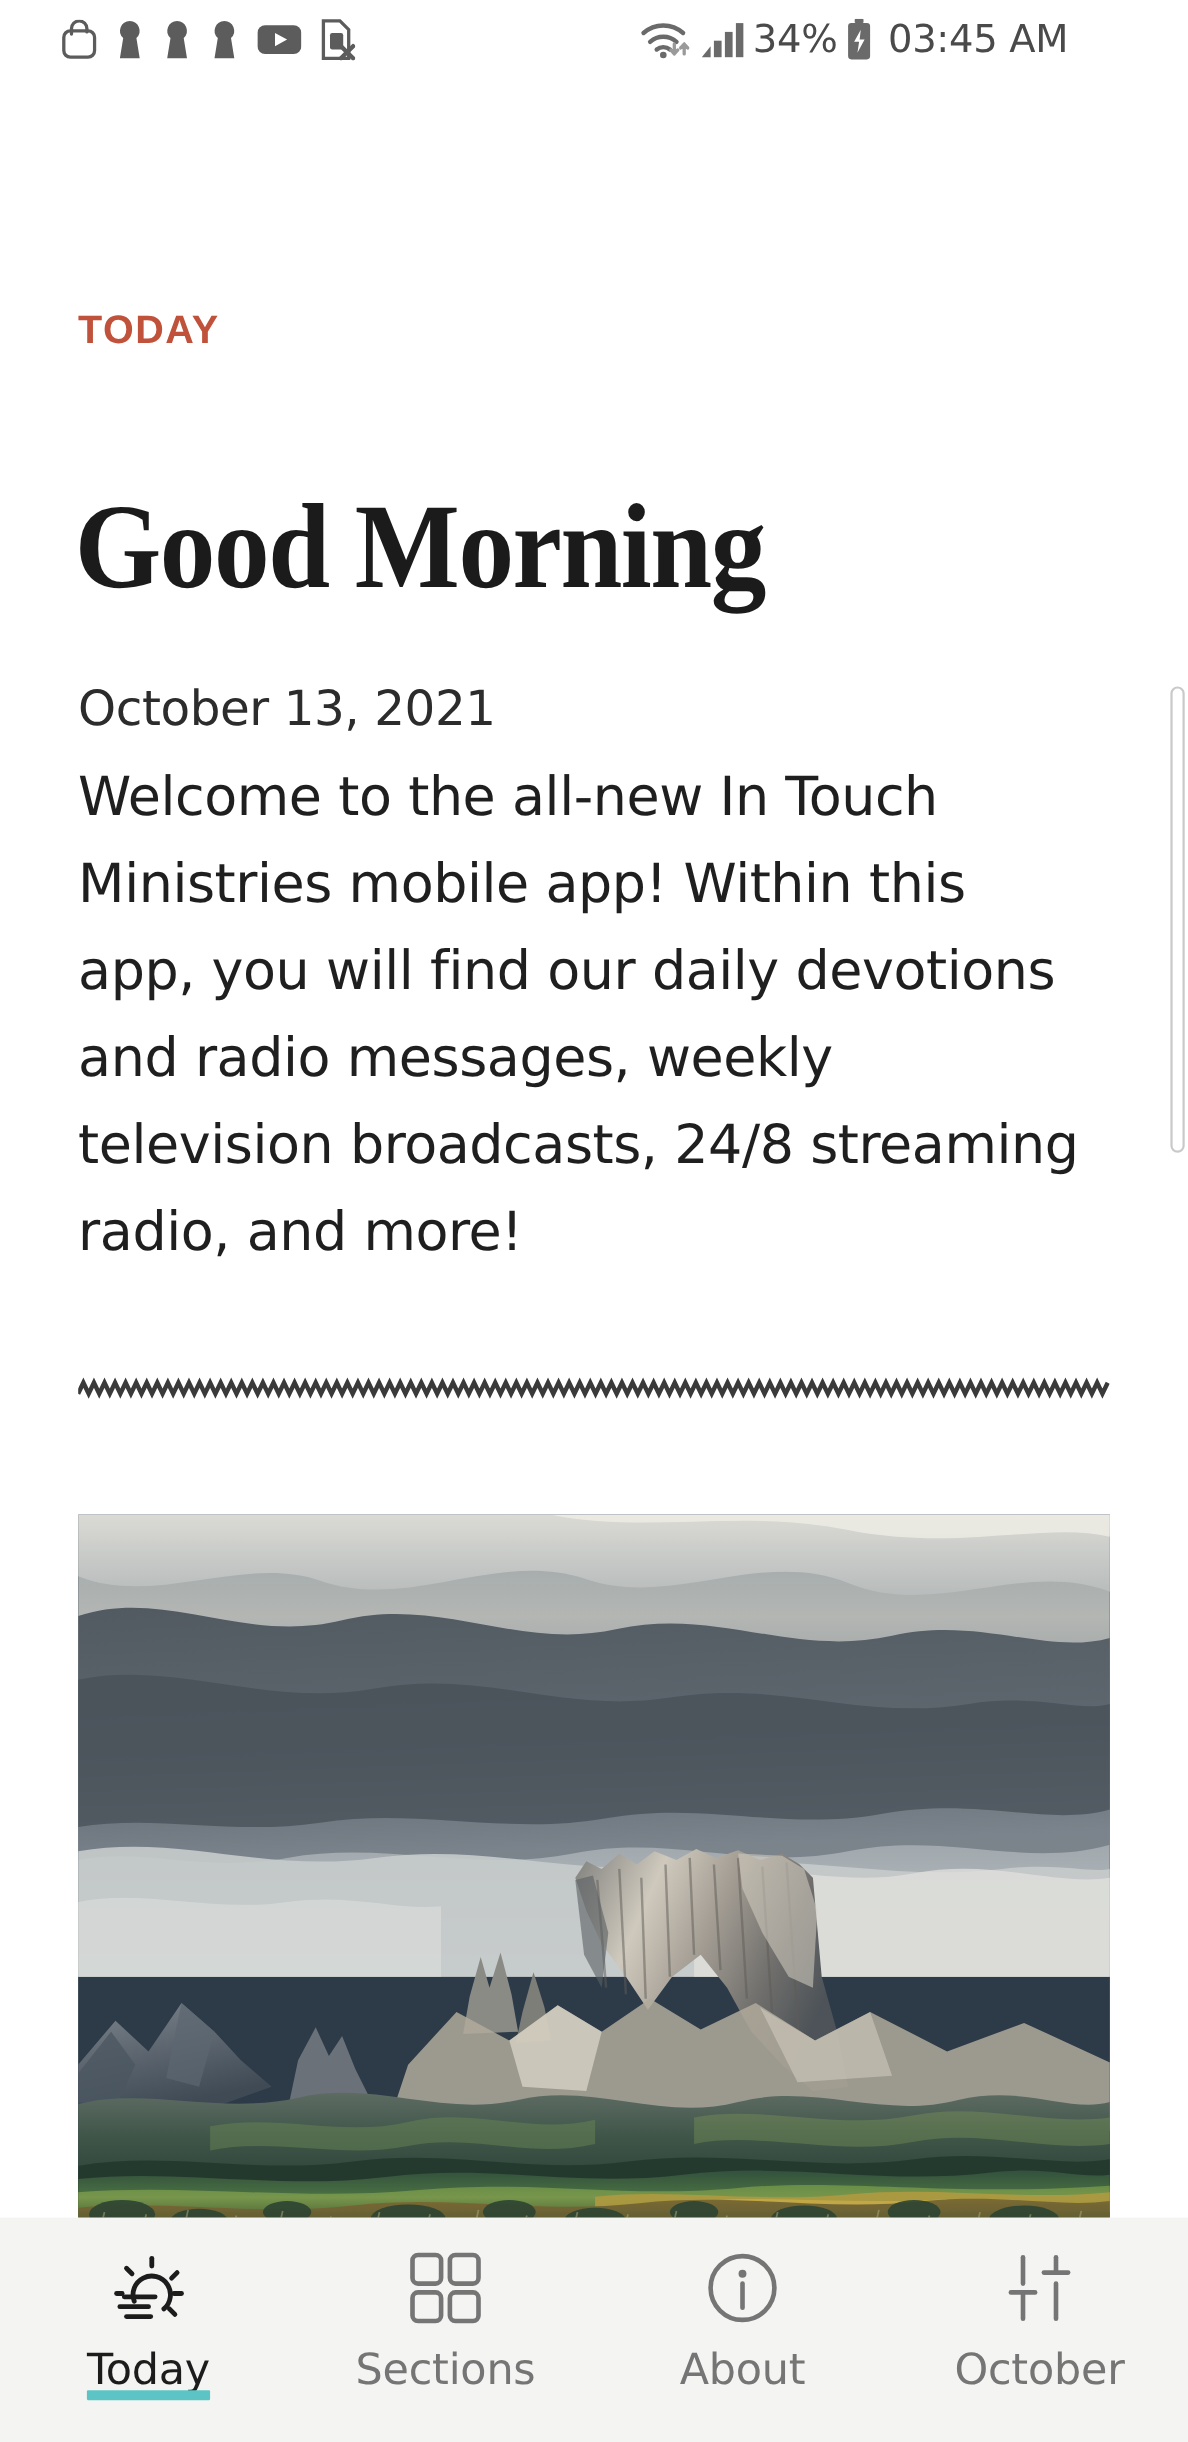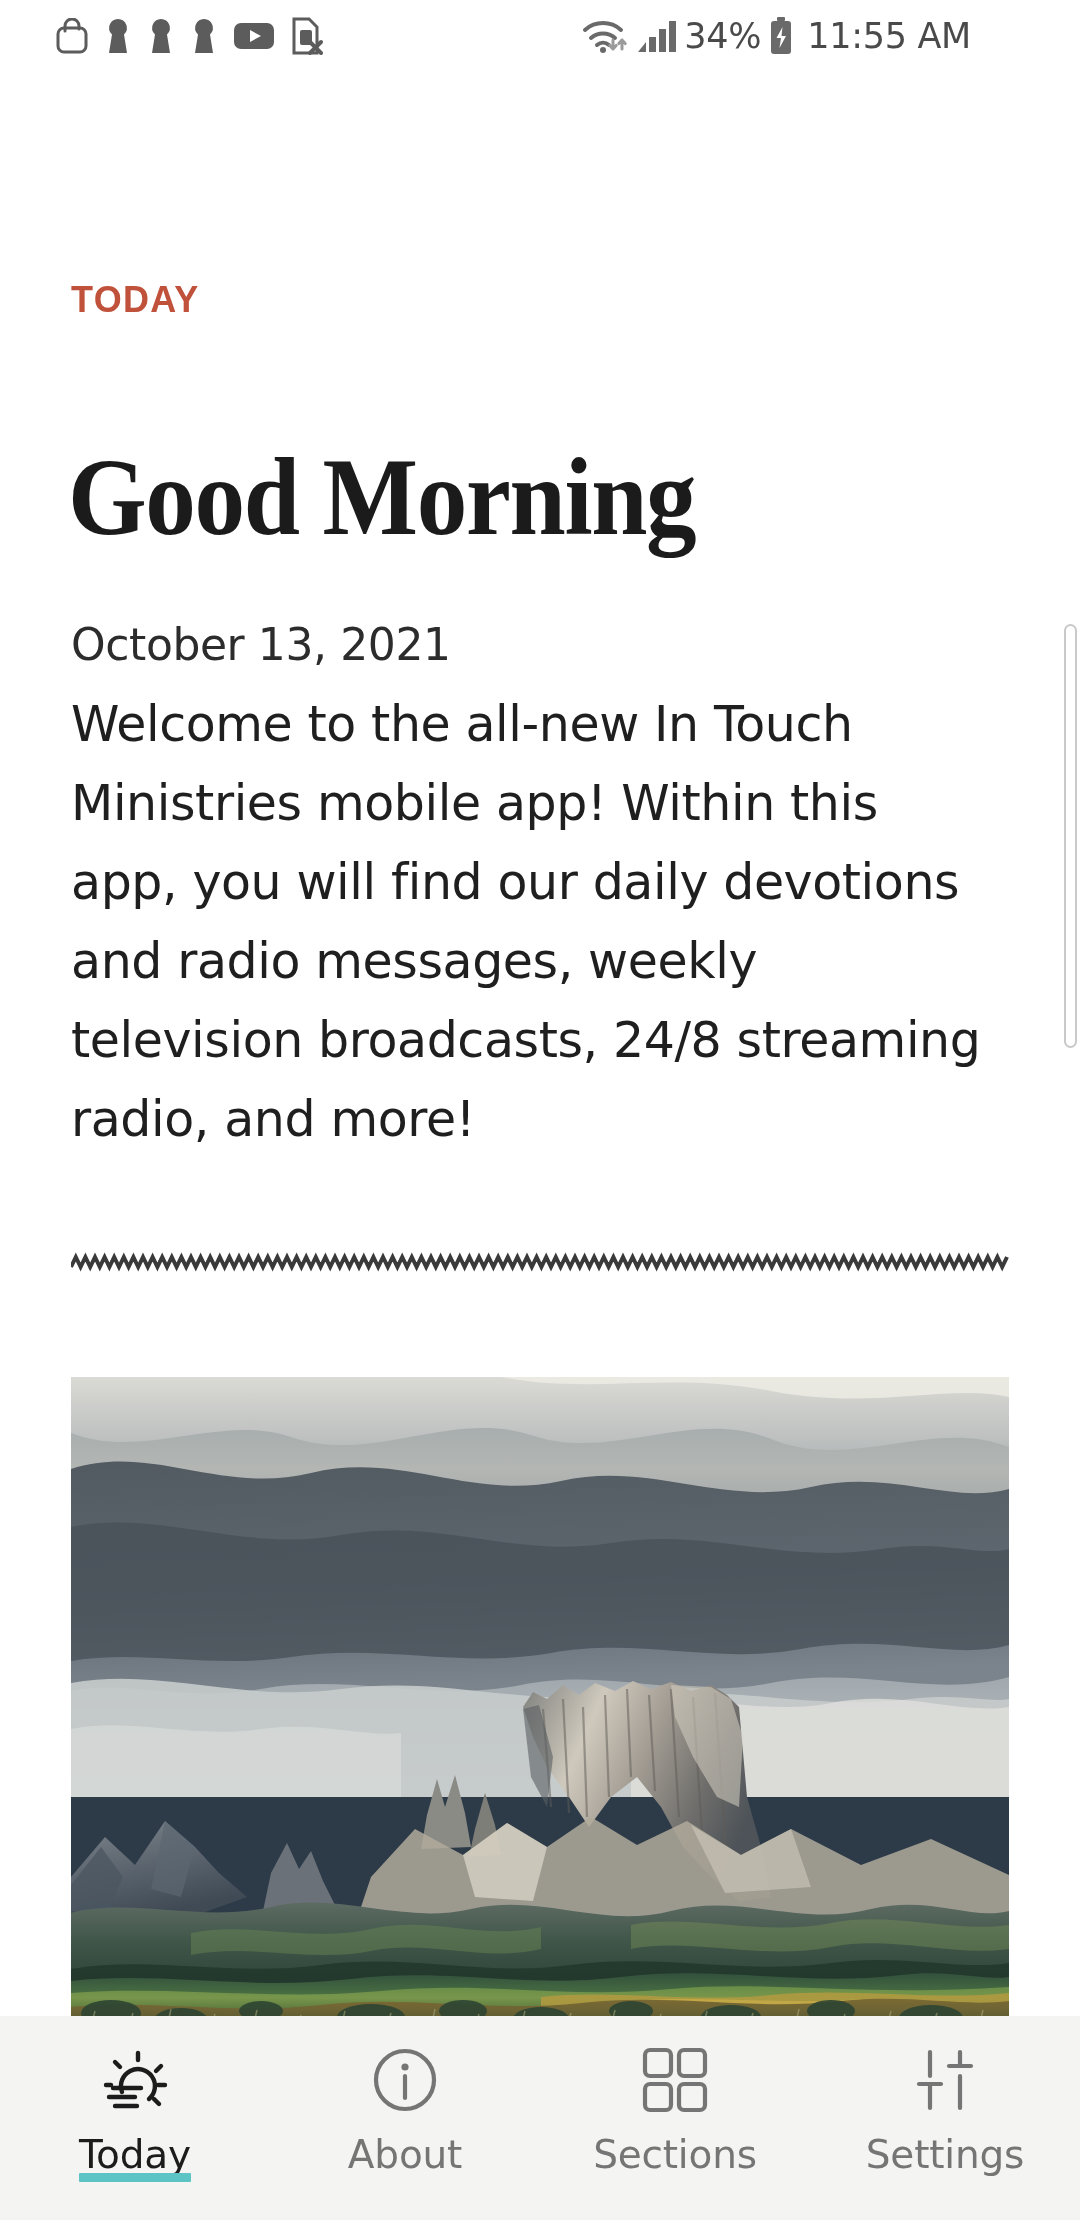--- a/index.html
+++ b/index.html
@@ -267,21 +267,21 @@
       <span class="sb-battpct">34%</span>
 
       <span class="sb-icon">
         <svg width="24" height="38" viewBox="0 0 24 38">
           <rect x="8" y="0" width="8" height="4" rx="1" fill="#6a6a6a"></rect>
           <rect x="2" y="4" width="20" height="33" rx="3" fill="#6a6a6a"></rect>
           <path d="M13.5 10 L7.5 21 H12 L10.5 31 L17 19 H12.5 z" fill="#ffffff"></path>
         </svg>
       </span>
 
-      <span class="sb-time">11:55 AM</span>
+      <span class="sb-time">03:45 AM</span>
     </div>
   </div>
 
   <div id="content">
 
     <div class="eyebrow">TODAY</div>
 
     <div class="headline">Good Morning</div>
 
     <div class="datestamp">October 13, 2021</div>
@@ -505,56 +505,56 @@
           </g>
         </svg>
       </span>
       <span class="nav-label">Today</span>
       <span class="nav-underline"></span>
     </div>
 
     <div class="navtab">
       <span class="nav-icon">
         <svg width="72" height="72" viewBox="0 0 72 72">
-          <circle cx="36" cy="36" r="29" fill="none" stroke="#757575" stroke-width="4.2"></circle>
-          <circle cx="36" cy="23" r="3.6" fill="#757575"></circle>
-          <path d="M36 32 v22" stroke="#757575" stroke-width="4.2" stroke-linecap="round"></path>
-        </svg>
-      </span>
-      <span class="nav-label">About</span>
-
-    </div>
-
-    <div class="navtab">
-      <span class="nav-icon">
-        <svg width="72" height="72" viewBox="0 0 72 72">
           <g fill="none" stroke="#757575" stroke-width="4.2">
             <rect x="6" y="6" width="26" height="26" rx="5"></rect>
             <rect x="40" y="6" width="26" height="26" rx="5"></rect>
             <rect x="6" y="40" width="26" height="26" rx="5"></rect>
             <rect x="40" y="40" width="26" height="26" rx="5"></rect>
           </g>
         </svg>
       </span>
       <span class="nav-label">Sections</span>
+
+    </div>
+
+    <div class="navtab">
+      <span class="nav-icon">
+        <svg width="72" height="72" viewBox="0 0 72 72">
+          <circle cx="36" cy="36" r="29" fill="none" stroke="#757575" stroke-width="4.2"></circle>
+          <circle cx="36" cy="23" r="3.6" fill="#757575"></circle>
+          <path d="M36 32 v22" stroke="#757575" stroke-width="4.2" stroke-linecap="round"></path>
+        </svg>
+      </span>
+      <span class="nav-label">About</span>
 
     </div>
 
     <div class="navtab">
       <span class="nav-icon">
         <svg width="72" height="72" viewBox="0 0 72 72">
           <g fill="none" stroke="#757575" stroke-width="4.2" stroke-linecap="round">
             <path d="M21 8 v24"></path>
             <path d="M10 40 h22"></path>
             <path d="M21 40 v24"></path>
             <path d="M51 8 v12"></path>
             <path d="M40 22 h22"></path>
             <path d="M51 32 v32"></path>
           </g>
         </svg>
       </span>
-      <span class="nav-label">Settings</span>
+      <span class="nav-label">October</span>
 
     </div>
 
   </div>
 
 </div>
 
 </body></html>

